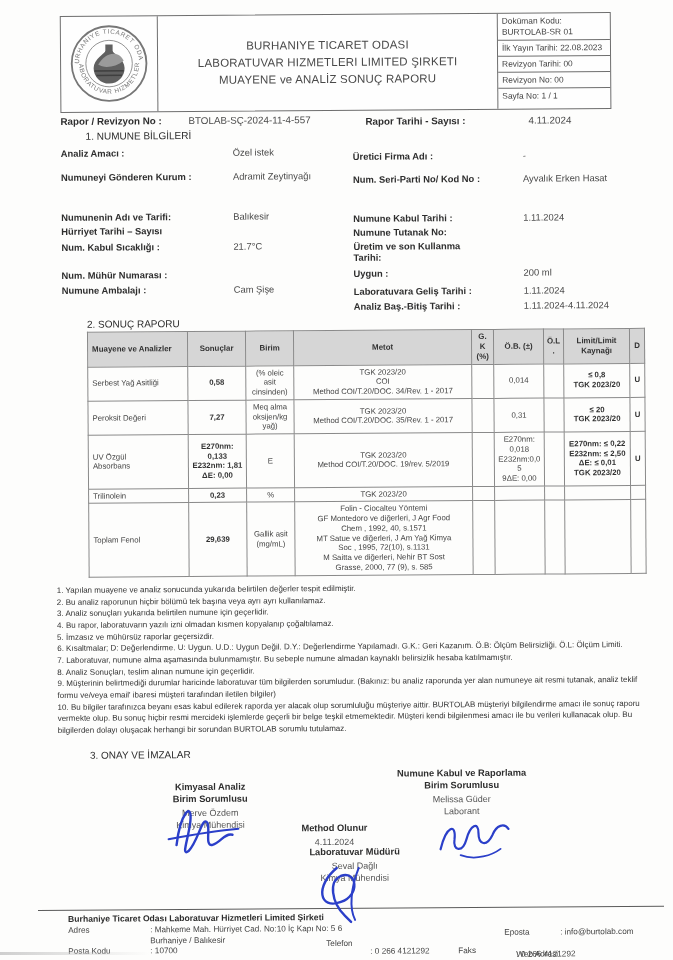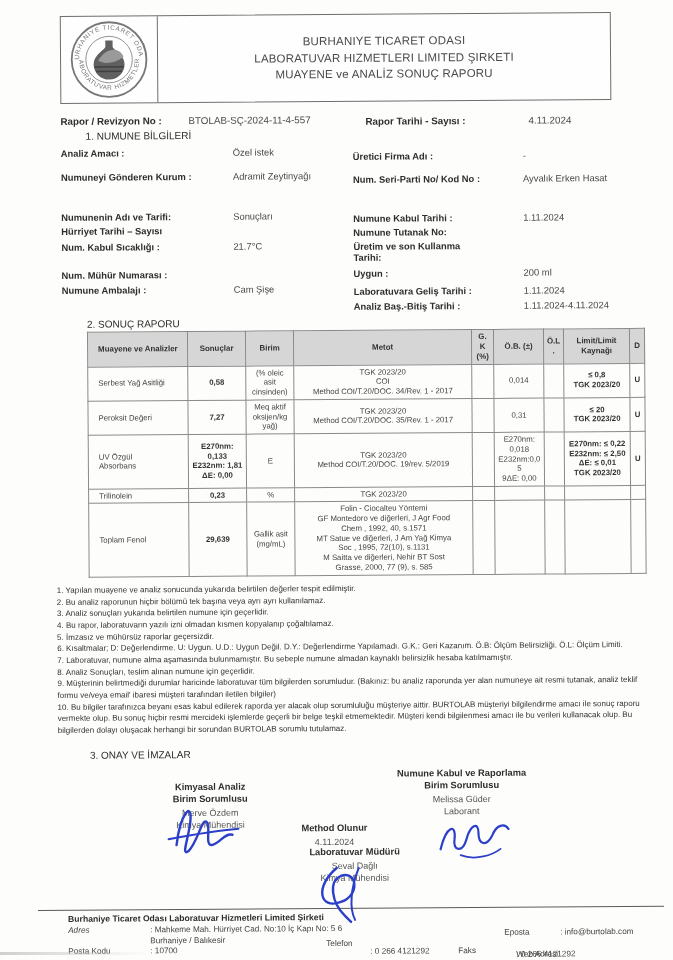--- a/index.html
+++ b/index.html
@@ -32,21 +32,21 @@
   .fv{position:absolute;top:0;color:#4a4a4a;white-space:nowrap;}
   .col-l .fv{left:172px;}
   .col-r{left:292px;}
   .col-r .fv{left:170px;}
 
   
   table.res{position:absolute;left:88px;top:330px;width:557px;border-collapse:collapse;
             font-size:7.8px;line-height:1.25;color:#454545;table-layout:fixed;}
   table.res th,table.res td{border:1px solid #8a8a8a;padding:2px 2px;vertical-align:middle;text-align:center;white-space:pre-line;word-wrap:break-word;}
   table.res th{background:#d6d6d6;color:#333;font-size:7.9px;}
-  table.res th:first-child,table.res td:first-child{text-align:left;padding-left:10px;}
+  table.res th:first-child,table.res td:first-child{text-align:left;padding-left:4px;}
   td.bold-val{font-weight:bold;color:#333;}
 
   
   .notes{position:absolute;left:56px;top:583px;width:588px;font-size:8px;line-height:1.46;color:#333;}
   .notes div{margin:0;}
 
   
   .sigblock{position:absolute;text-align:center;line-height:1.3;}
   .sig-role{font-size:9.3px;font-weight:bold;color:#2e2e2e;white-space:pre-line;}
   .sig-name{font-size:9px;color:#555;margin-top:3px;white-space:pre-line;}
@@ -86,20 +86,28 @@
           <path d="M -12 1 C -4 -13, 11 -15, 16 -3 C 7 4, -5 6, -12 1 z" fill="#9a9a9a"></path>
           <path d="M -16 8 h 32 M -14 13 h 28" stroke="#3f3f3f" stroke-width="1.6" fill="none"></path>
         </g>
       </svg>
     </div>
     <div class="title-cell">
       <div>BURHANIYE TICARET ODASI</div>
       <div>LABORATUVAR HIZMETLERI LIMITED ŞIRKETI</div>
       <div>MUAYENE ve ANALİZ SONUÇ RAPORU</div>
     </div>
+    <div class="doc-cell">
+      <div class="doc-row">Doküman Kodu:
+BURTOLAB-SR 01</div>
+      <div class="doc-row">İlk Yayın Tarihi: 22.08.2023</div>
+      <div class="doc-row">Revizyon Tarihi: 00</div>
+      <div class="doc-row">Revizyon No: 00</div>
+      <div class="doc-row">Sayfa No: 1 / 1</div>
+    </div>
   </div>
 
   <div class="report-line">
     <span class="b">Rapor / Revizyon No :</span>
     <span class="rv">BTOLAB-SÇ-2024-11-4-557</span>
     <span class="rdl b">Rapor Tarihi - Sayısı :</span>
     <span class="rdv">4.11.2024</span>
   </div>
 
   <div class="sec-head" style="left:88px;top:129px;">1.   NUMUNE BİLGİLERİ</div>
@@ -107,21 +115,21 @@
   <div class="info">
     <div class="col-l">
       <div class="frow" style="top:3px;left:0;width:290px;">
         <span class="fl">Analiz Amacı :</span>
         <span class="fv">Özel istek</span></div>
       <div class="frow" style="top:27px;left:0;width:290px;">
         <span class="fl">Numuneyi Gönderen Kurum :</span>
         <span class="fv">Adramit Zeytinyağı</span></div>
       <div class="frow" style="top:67px;left:0;width:290px;">
         <span class="fl">Numunenin Adı ve Tarifi:</span>
-        <span class="fv">Sonuçları</span></div>
+        <span class="fv">Balıkesir</span></div>
       <div class="frow" style="top:81px;left:0;width:290px;">
         <span class="fl">Hürriyet Tarihi – Sayısı</span>
         <span class="fv"></span></div>
       <div class="frow" style="top:97px;left:0;width:290px;">
         <span class="fl">Num. Kabul Sıcaklığı :</span>
         <span class="fv">21.7°C</span></div>
       <div class="frow" style="top:125px;left:0;width:290px;">
         <span class="fl">Num. Mühür Numarası :</span>
         <span class="fv"></span></div>
       <div class="frow" style="top:140px;left:0;width:290px;">
@@ -198,21 +206,21 @@
       <td></td>
       <td>0,014</td>
       <td></td>
       <td class="bold-val">≤ 0,8
 TGK 2023/20</td>
       <td class="bold-val">U</td>
     </tr>
     <tr>
       <td>Peroksit Değeri</td>
       <td class="bold-val">7,27</td>
-      <td>Meq aktif
+      <td>Meq alma
 oksijen/kg
 yağ)</td>
       <td>TGK 2023/20
 Method COI/T.20/DOC. 35/Rev. 1 - 2017</td>
       <td></td>
       <td>0,31</td>
       <td></td>
       <td class="bold-val">≤ 20
 TGK 2023/20</td>
       <td class="bold-val">U</td>
@@ -317,21 +325,21 @@
     <div class="sig-name">Seval Dağlı
 Kimya Mühendisi</div>
   </div>
   <svg class="sig-svg" style="left:300px;top:862px;z-index:5;" width="84" height="62" viewBox="0 0 84 62">
     <path class="ink" stroke-width="2.4" d="M34 6 C 12 24, 16 48, 38 40 C 58 33, 54 8, 38 14 C 26 19, 28 40, 42 54 L 48 60"></path>
     <path class="ink" stroke-width="2" d="M56 6 C 48 26, 46 46, 52 58"></path>
   </svg>
 
   <div class="footer">
     <div class="fitem b" style="left:30px;top:3px;font-size:8.6px;">Burhaniye Ticaret Odası Laboratuvar Hizmetleri Limited Şirketi</div>
-    <div class="fitem" style="left:30px;top:15px;font-style:italic;">Adres</div>
+    <div class="fitem" style="left:30px;top:15px;">Adres</div>
     <div class="fitem" style="left:112px;top:15px;">: Mahkeme Mah. Hürriyet Cad. No:10 İç Kapı No: 5 6
 Burhaniye / Balıkesir</div>
     <div class="fitem" style="left:30px;top:36px;">Posta Kodu</div>
     <div class="fitem" style="left:112px;top:36px;">: 10700</div>
     <div class="fitem" style="left:288px;top:30px;">Telefon</div>
     <div class="fitem" style="left:332px;top:38px;">: 0 266 4121292</div>
     <div class="fitem" style="left:420px;top:38px;text-align:right;">Faks</div>
     <div class="fitem" style="left:466px;top:20px;">Eposta</div>
     <div class="fitem" style="left:522px;top:20px;">: info@burtolab.com</div>
     <div class="fitem" style="left:478px;top:31px;">

